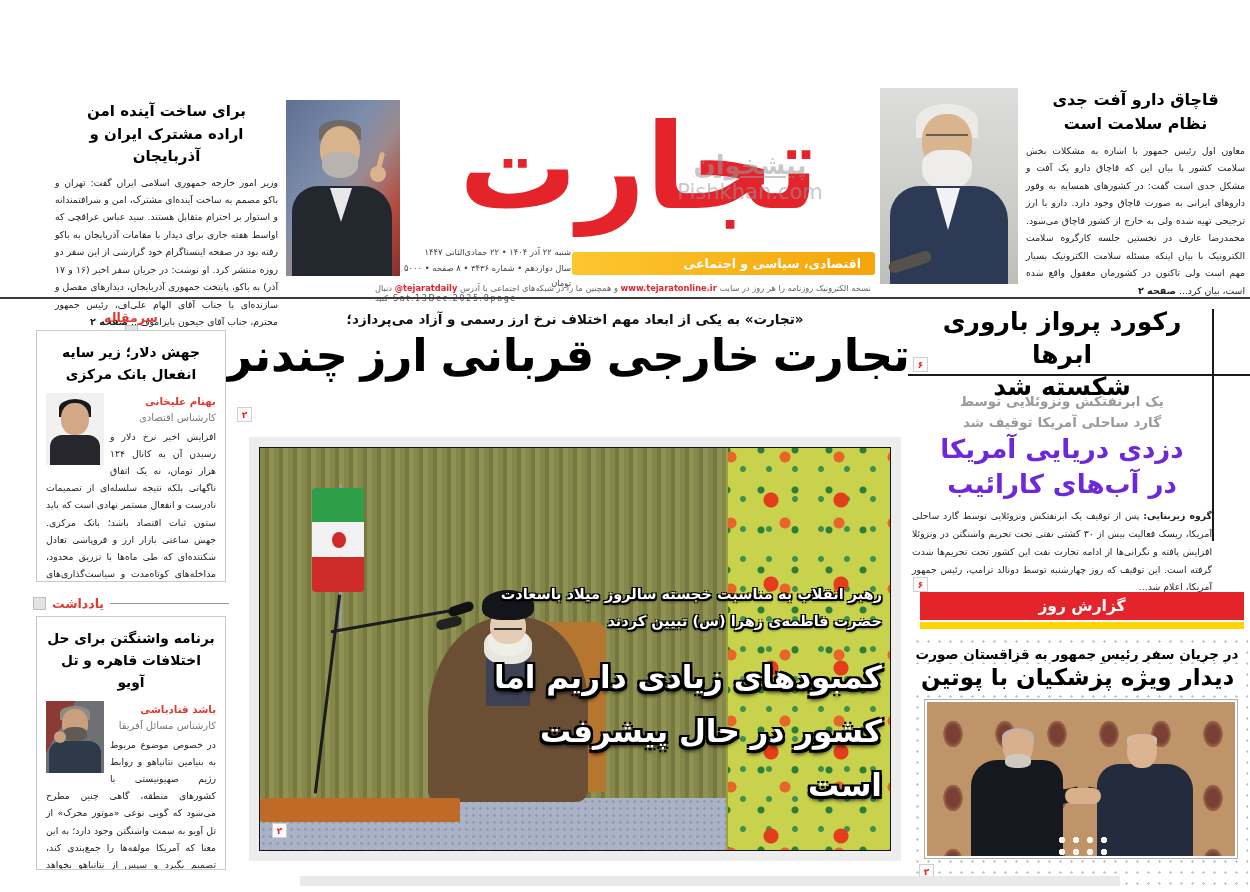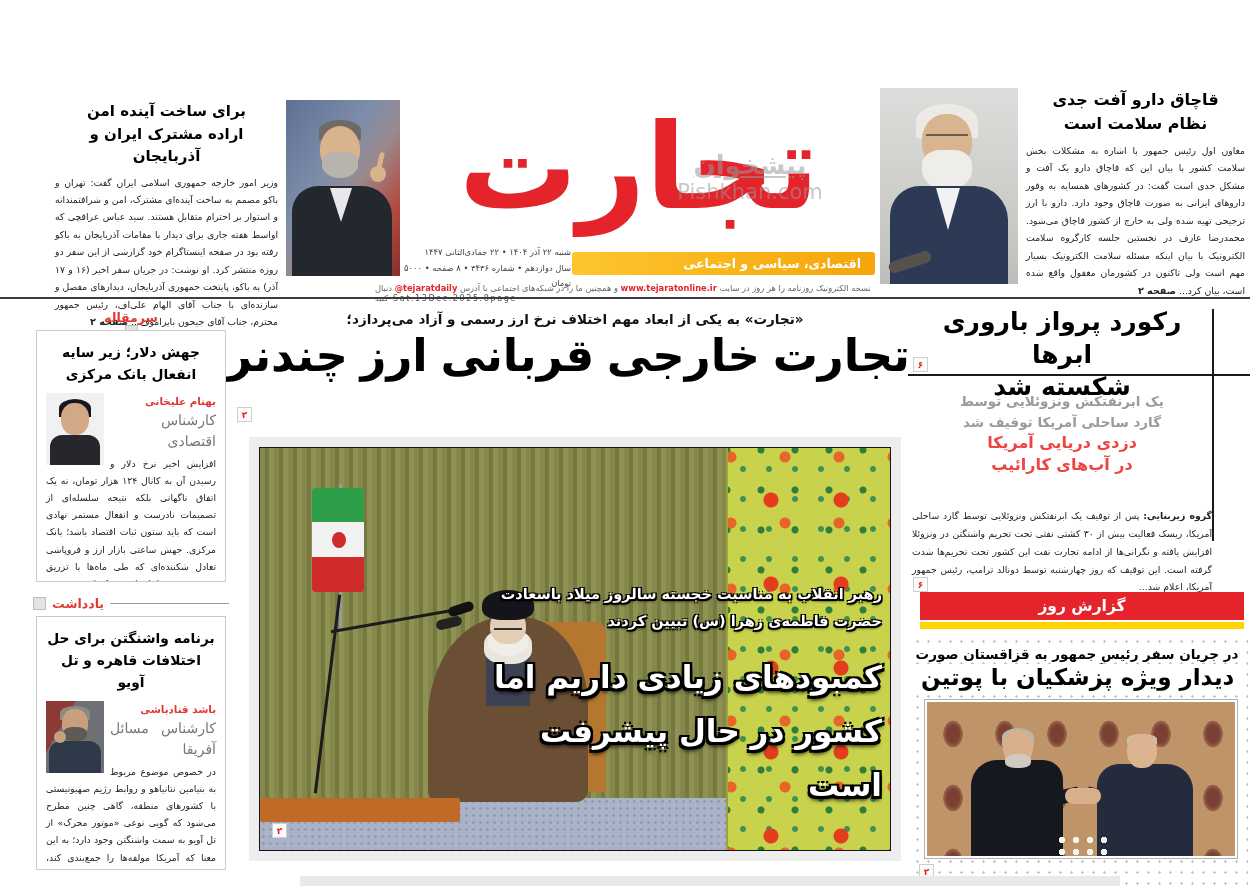--- a/index.html
+++ b/index.html
@@ -110,28 +110,28 @@
   .ap1 .hair { position:absolute; left:13px; top:6px; width:32px; height:18px; background:#17181c; border-radius:50% 50% 0 0; }
   .ap1 .head { position:absolute; left:15px; top:10px; width:28px; height:32px; background:#d2a886; border-radius:46%; }
   .ap1 .torso { position:absolute; left:4px; top:42px; width:50px; height:30px; background:#26262c; border-radius:12px 12px 0 0; }
   .ap2 { background:linear-gradient(120deg,#8b3a35 0 30%,#6e7076 30% 100%); }
   .ap2 .hair { position:absolute; left:14px; top:5px; width:30px; height:14px; background:#8e8a84; border-radius:50% 50% 0 0; }
   .ap2 .head { position:absolute; left:16px; top:8px; width:26px; height:30px; background:#c9a07e; border-radius:46%; }
   .ap2 .beard { position:absolute; left:17px; top:26px; width:24px; height:14px; background:#5f5a54; border-radius:40%; }
   .ap2 .torso { position:absolute; left:3px; top:40px; width:52px; height:32px; background:#2e3a4a; border-radius:12px 12px 0 0; }
   .ap2 .hand { position:absolute; left:8px; top:30px; width:12px; height:12px; background:#c9a07e; border-radius:50%; }
   .author-name { color:#e0392f; font-weight:bold; font-size:10.3px; line-height:1.6; }
-  .author-role { color:#777; font-size:14px; line-height:1.5; margin-bottom:3px;font-family:Liberation Serif, serif; }
+  .author-role { color:#777; font-size:10px; line-height:1.5; margin-bottom:3px; }
 
   
   .rc-title1 { left:915px; top:306px; width:294px; text-align:center; font-size:25px; font-weight:bold; line-height:1.3; letter-spacing:-1px; color:#000; }
   .vrule { left:1212px; top:309px; width:2px; height:232px; background:#1a1a1a; }
   .hrule { left:908px; top:374px; width:342px; height:2px; background:#1a1a1a; }
   .rc-kicker2 { left:915px; top:391px; width:294px; text-align:center; font-size:13.5px; font-weight:bold; color:#9b9b9b; line-height:1.55; }
-  .rc-title2 { left:915px; top:432px; width:294px; text-align:center; font-size:16px; font-weight:bold; line-height:1.35; letter-spacing:-1px; color:#ef4444; }
+  .rc-title2 { left:915px; top:432px; width:294px; text-align:center; font-size:26px; font-weight:bold; line-height:1.35; letter-spacing:-1px; color:#6d28d9; }
   .rc-body2 { left:912px; top:507px; width:300px; font-size:9.3px; line-height:1.92; text-align:justify; color:#222; }
   .band { left:920px; top:592px; width:324px; height:28px; background:#e4232b; color:#fff; font-weight:bold;
           font-size:15.5px; text-align:center; line-height:28px; }
   .band-under { left:920px; top:622px; width:324px; height:7px; background:#ffd400; }
   .dotted { left:912px; top:636px; width:336px; height:252px; background-color:#fff;
       background-image:radial-gradient(#c4c4c4 1px,rgba(0,0,0,0) 1.4px); background-size:11px 11px; }
   .rep-kicker { left:915px; top:646px; width:330px; text-align:center; font-size:13.5px; font-weight:bold; color:#000; }
   .rep-kicker span, .rep-head span { background:#fff; padding:0 6px; }
   .rep-head { left:915px; top:664px; width:330px; text-align:left; font-size:23px; font-weight:bold; letter-spacing:-1px; color:#000; }
   .putin-photo { left:925px; top:700px; width:312px; height:158px; border:2px solid #fff; box-shadow:0 0 0 1px #b0b0b0;

